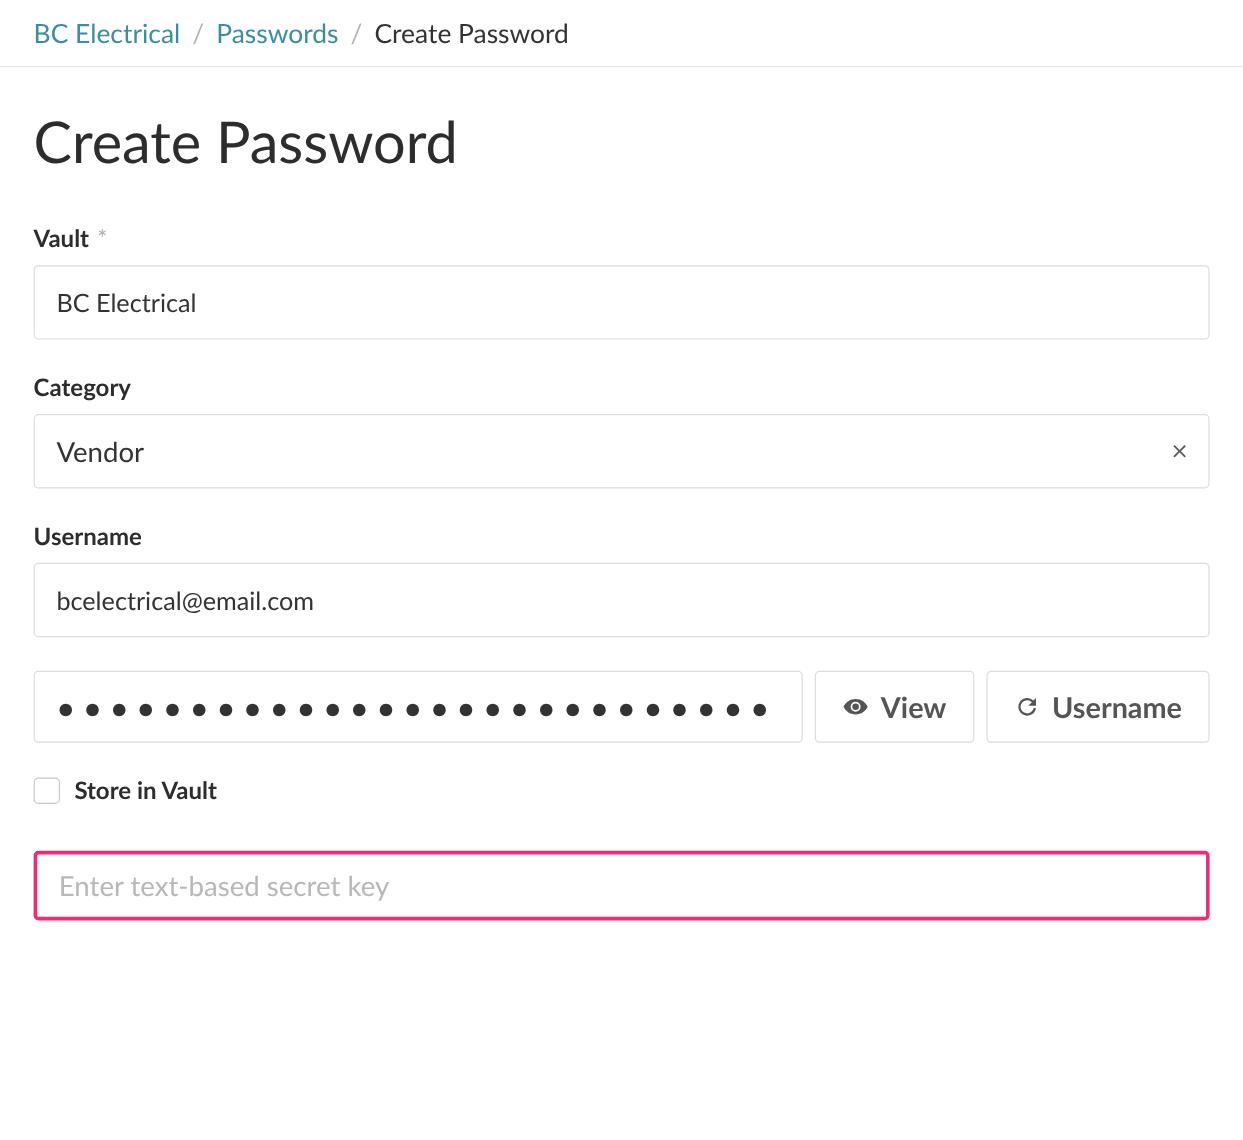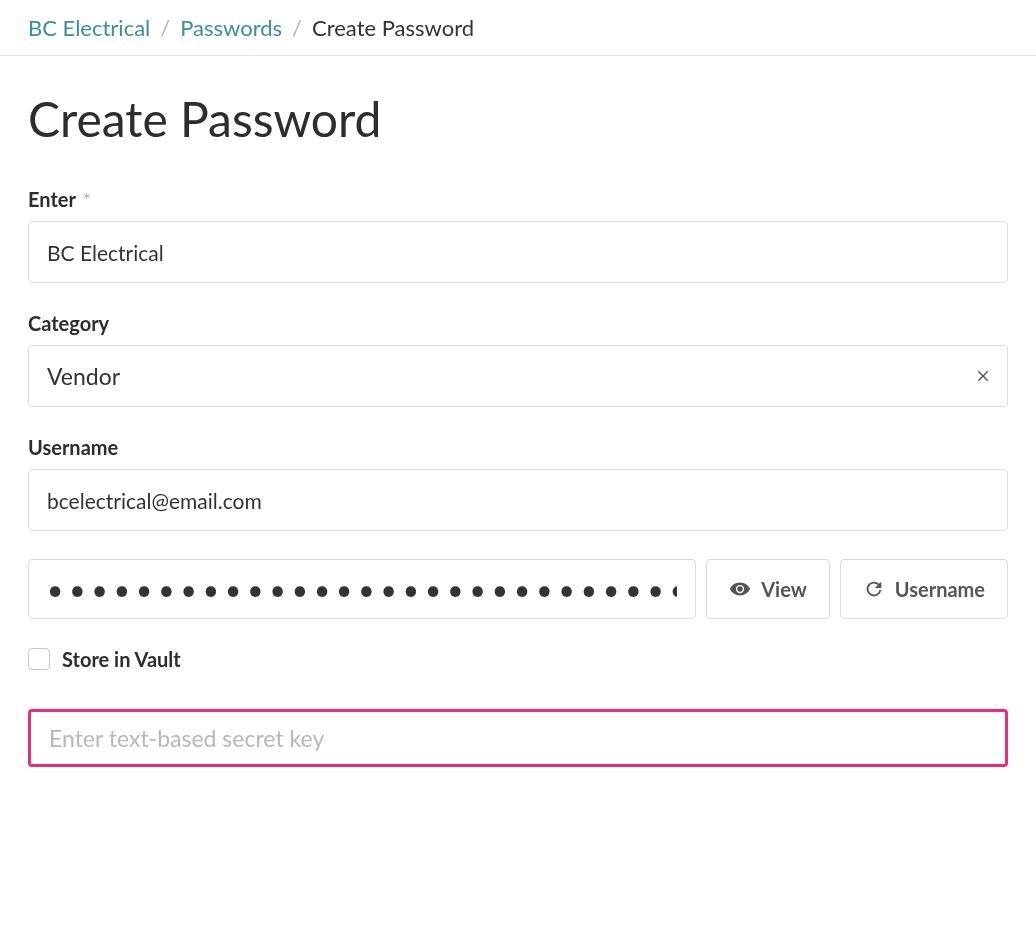--- a/index.html
+++ b/index.html
@@ -132,21 +132,21 @@
     outline: none;
     font-family: inherit;
   }
   .btn {
     height: 60px;
     padding: 0 22px;
     border: 1px solid #dcdcdc;
     border-radius: 4px;
     background: #ffffff;
     color: #555555;
-    font-size: 20px;
+    font-size: 24px;
     font-weight: 700;
     cursor: pointer;
     display: inline-flex;
     align-items: center;
     gap: 10px;
     font-family: inherit;
   }
   .btn svg {
     width: 22px;
     height: 22px;
@@ -200,21 +200,21 @@
   <span class="sep">/</span>
   <span class="current">Create Password</span>
 </nav>
 
 <div class="content">
 
   <h1 class="page-title">Create Password</h1>
 
   <div class="form-group">
     <label class="form-label">
-      <span>Enter</span>
+      <span>Vault</span>
       <span class="req">*</span>
     </label>
     <input type="text" class="text-input" value="BC Electrical" style="">
   </div>
 
   <div class="form-group">
     <label class="form-label">Category</label>
     <div class="select-wrap">
       <div class="select-input">
         <span>Vendor</span>

